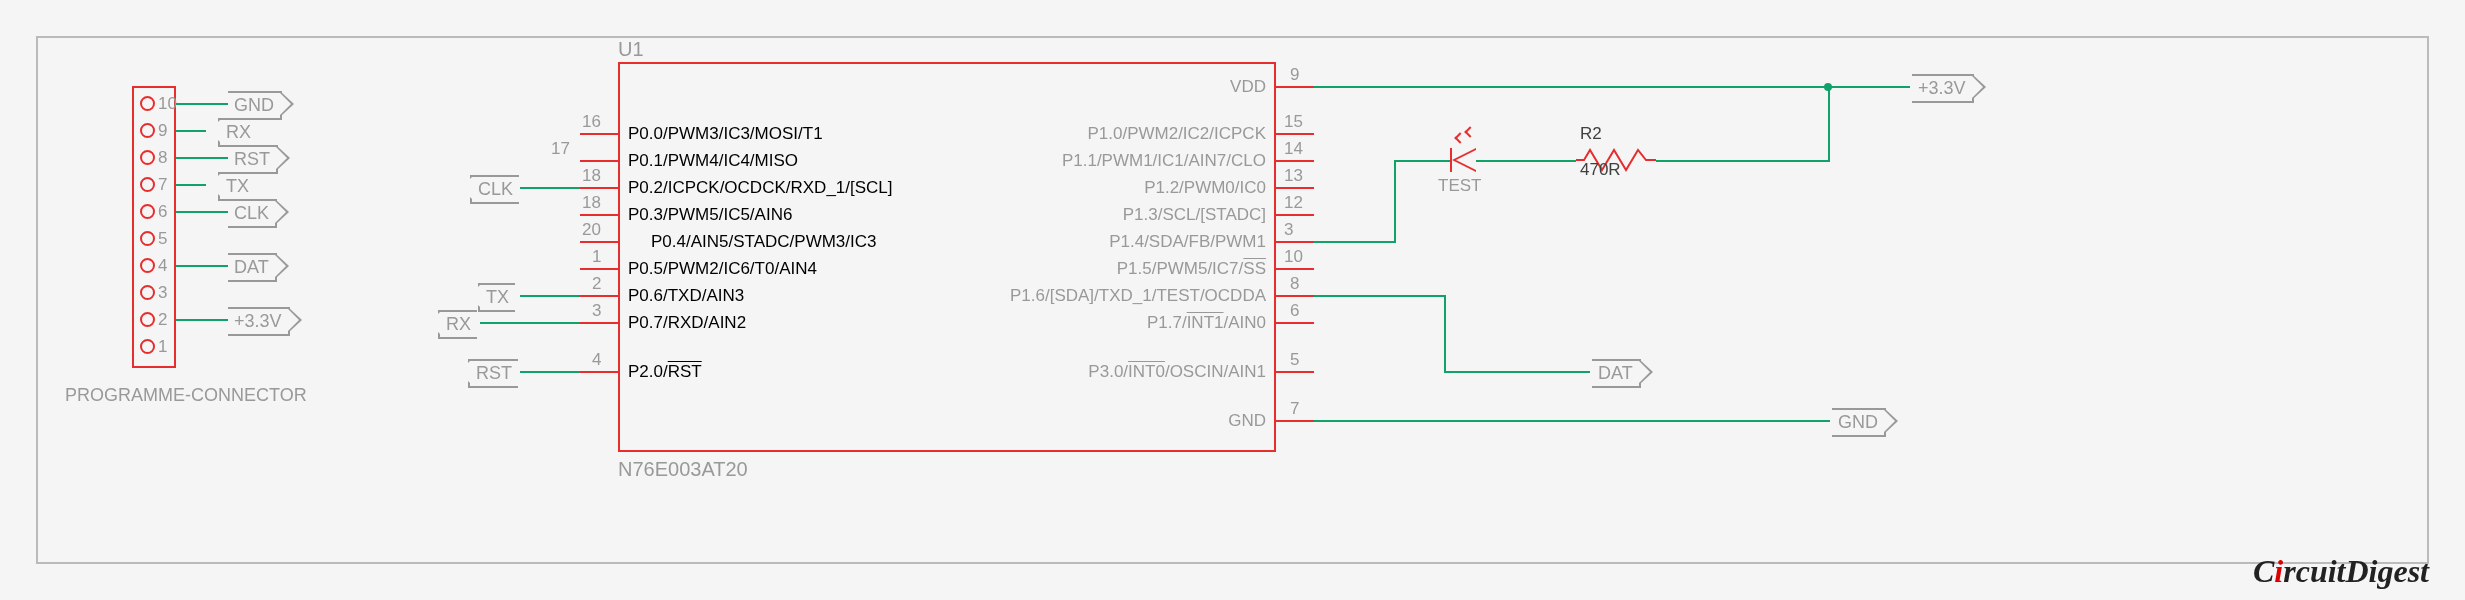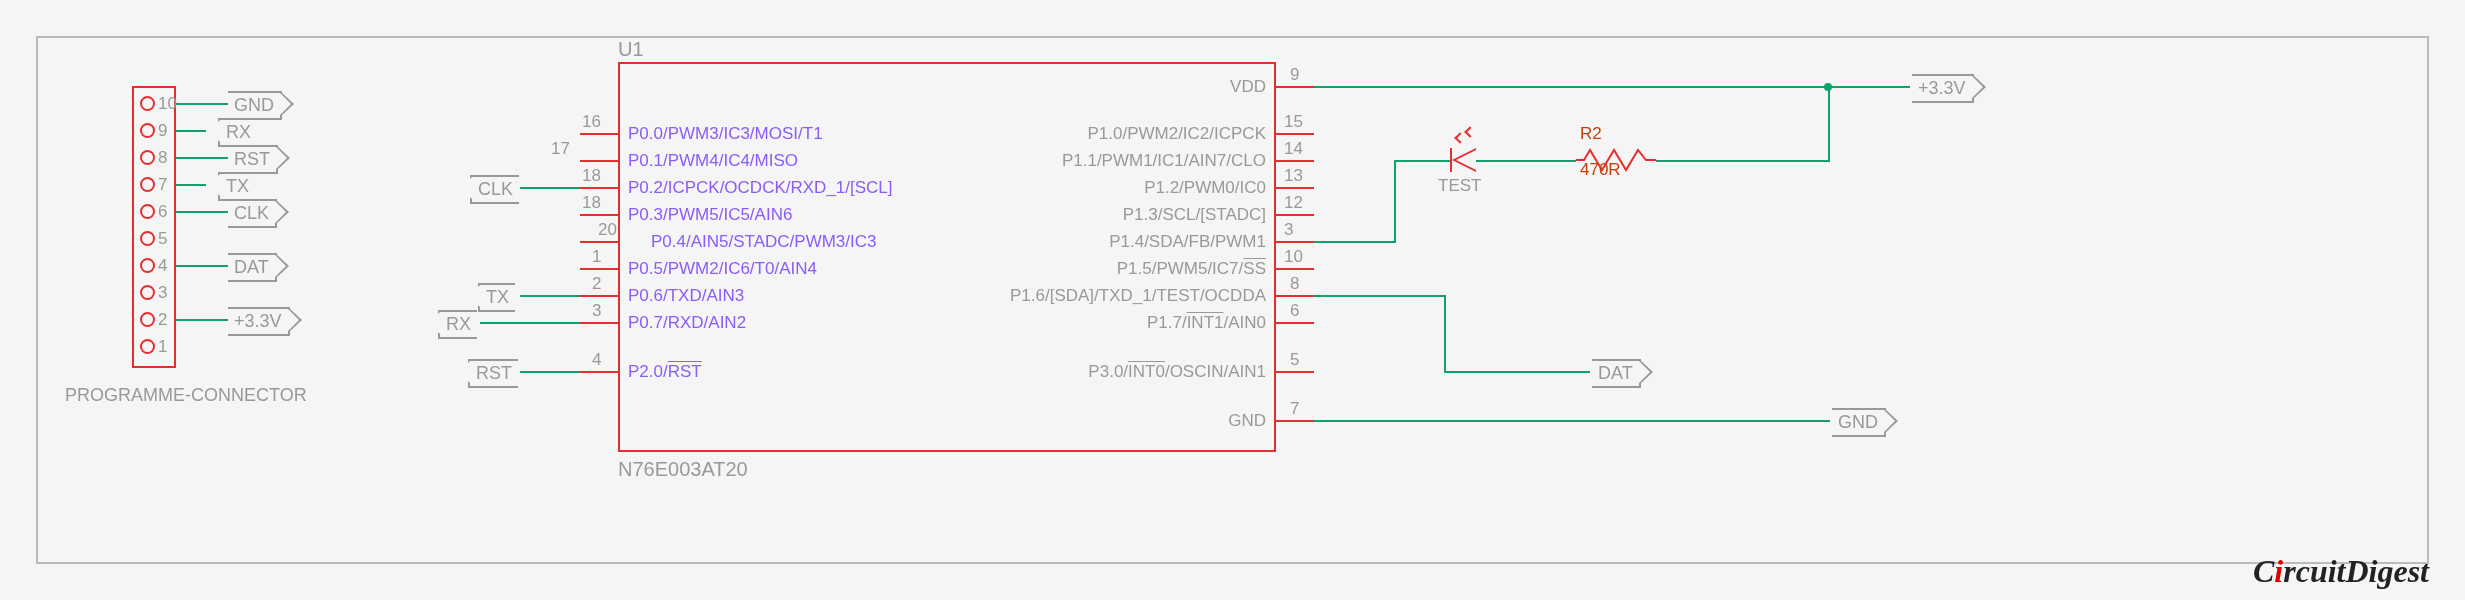--- a/index.html
+++ b/index.html
@@ -20,33 +20,33 @@
 .net-ptr-l::before{content:"";position:absolute;left:-14px;top:-2px;width:0;height:0;border-top:13px solid transparent;border-bottom:13px solid transparent;border-right:14px solid #999}
 .net-ptr-l::after{content:"";position:absolute;left:-11px;top:0;width:0;height:0;border-top:11px solid transparent;border-bottom:11px solid transparent;border-right:11px solid #f5f5f5}
 .net-ptr-r::before{content:"";position:absolute;right:-14px;top:-2px;width:0;height:0;border-top:13px solid transparent;border-bottom:13px solid transparent;border-left:14px solid #999}
 .net-ptr-r::after{content:"";position:absolute;right:-11px;top:0;width:0;height:0;border-top:11px solid transparent;border-bottom:11px solid transparent;border-left:11px solid #f5f5f5}
 
 .ic-box{position:absolute;left:618px;top:62px;width:658px;height:390px;border:2px solid #e62e2e}
 .ic-ref{position:absolute;left:618px;top:38px;font:20px Arial;color:#999}
 .ic-name{position:absolute;left:618px;top:458px;font:20px Arial;color:#999}
 .pin-line{position:absolute;height:2px;background:#e62e2e}
 .pin-num{position:absolute;font:17px Arial;color:#999}
-.pin-lbl-l{position:absolute;font:17px Arial;color:#8b5cf6}
+.pin-lbl-l{position:absolute;font:17px Arial;color:#000000}
 .pin-lbl-r{position:absolute;font:17px Arial;color:#999;text-align:right}
 
 .wire{position:absolute;background:#0fa36a}
 .wh{height:2px}
 .wv{width:2px}
 
 .led-tri{position:absolute;width:0;height:0;border-top:12px solid transparent;border-bottom:12px solid transparent;border-right:24px solid #e62e2e}
 .led-tri-in{position:absolute;width:0;height:0;border-top:10px solid transparent;border-bottom:10px solid transparent;border-right:20px solid #f5f5f5}
 .led-bar{position:absolute;width:2px;height:24px;background:#e62e2e}
 .led-arrow{position:absolute;border-left:2px solid #e62e2e;border-bottom:2px solid #e62e2e;width:8px;height:8px;transform:rotate(45deg)}
 .led-lbl{position:absolute;font:17px Arial;color:#999}
-.res-lbl{position:absolute;font:17px Arial;color:#c2410c}
+.res-lbl{position:absolute;font:17px Arial;color:#404040}
 
 .junc{position:absolute;width:8px;height:8px;border-radius:50%;background:#0fa36a}
 
 .wm{position:absolute;right:36px;bottom:10px;font:italic bold 32px Georgia;color:#222}
 .wm span{color:#d00}
 
 .ov{text-decoration:overline}
 </style>
 </head>
 <body>
@@ -106,21 +106,21 @@
 
 <div class="pin-line" style="left:580px;top:187px;width:38px"></div>
 <div class="pin-num" style="left:582px;top:166px">18</div>
 <div class="pin-lbl-l" style="left:628px;top:178px">P0.2/ICPCK/OCDCK/RXD_1/[SCL]</div>
 
 <div class="pin-line" style="left:580px;top:214px;width:38px"></div>
 <div class="pin-num" style="left:582px;top:193px">18</div>
 <div class="pin-lbl-l" style="left:628px;top:205px">P0.3/PWM5/IC5/AIN6</div>
 
 <div class="pin-line" style="left:580px;top:241px;width:38px"></div>
-<div class="pin-num" style="left:598px;top:220px">20</div>
+<div class="pin-num" style="left:582px;top:220px">20</div>
 <div class="pin-lbl-l" style="left:651px;top:232px">P0.4/AIN5/STADC/PWM3/IC3</div>
 
 <div class="pin-line" style="left:580px;top:268px;width:38px"></div>
 <div class="pin-num" style="left:592px;top:247px">1</div>
 <div class="pin-lbl-l" style="left:628px;top:259px">P0.5/PWM2/IC6/T0/AIN4</div>
 
 <div class="pin-line" style="left:580px;top:295px;width:38px"></div>
 <div class="pin-num" style="left:592px;top:274px">2</div>
 <div class="pin-lbl-l" style="left:628px;top:286px">P0.6/TXD/AIN3</div>
 

